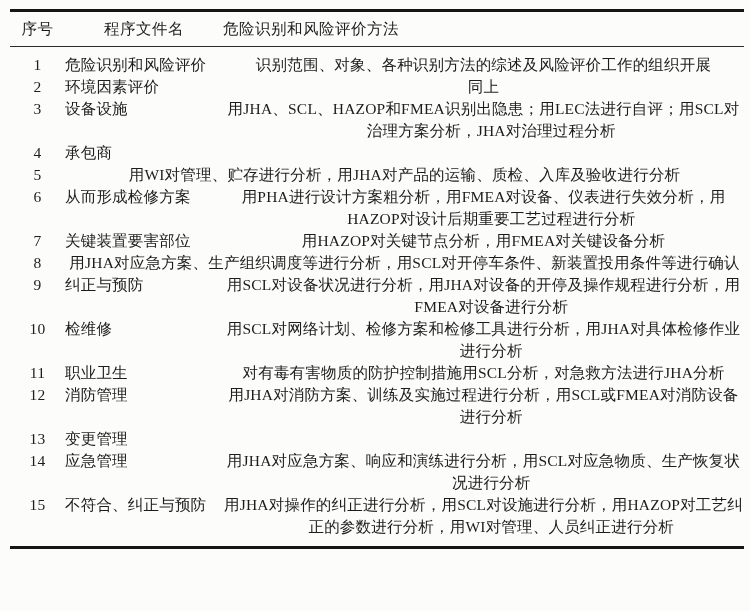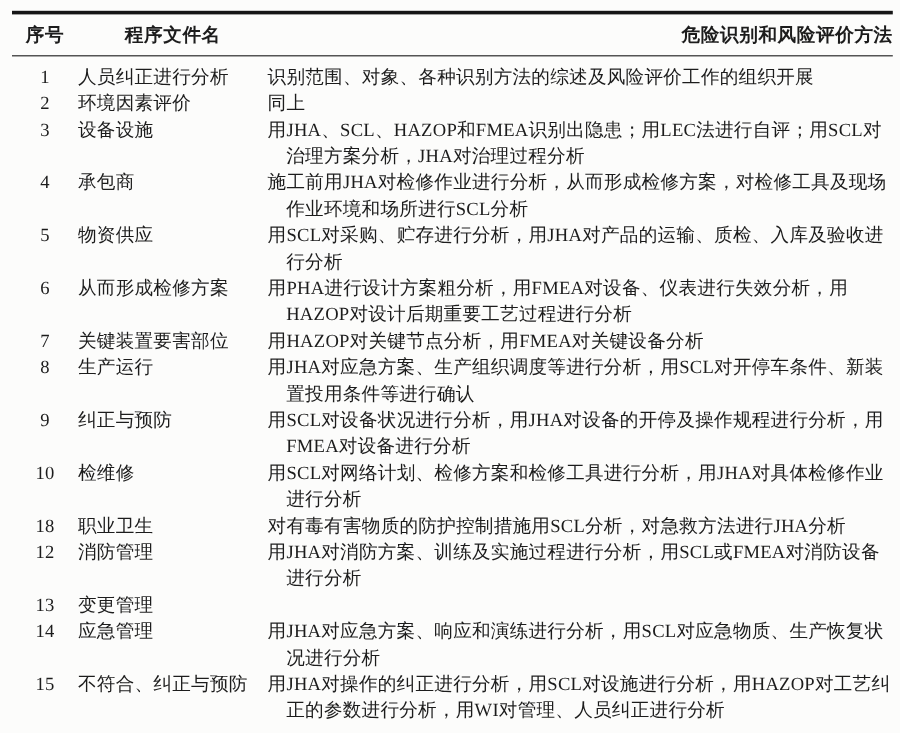--- a/index.html
+++ b/index.html
@@ -17,21 +17,21 @@
   .doc-table {
     margin: 9px 6px 0 10px;
     border-top: 3px solid #161616;
     border-bottom: 3px solid #161616;
   }
   .thead {
     display: flex;
     align-items: center;
     height: 34px;
     border-bottom: 1px solid #2b2b2b;
-    font-weight: bold;
+    font-weight: normal;
     font-size: 15.5px;
     letter-spacing: 0.5px;
   }
   .tbody {
     padding: 7px 0 8px 0;
   }
   .row {
     display: flex;
     font-size: 15.5px;
     line-height: 22px;
@@ -43,92 +43,90 @@
     text-align: center;
   }
   .cell-name {
     flex: 0 0 auto;
     width: 158px;
   }
   .cell-method {
     flex: 1 1 auto;
     padding-left: 1em;   
     text-indent: -1em;
+    text-align: center;
   }
   .thead .cell-method {
-    text-align: right;
+    text-align: left;
     padding-left: 0;
     text-indent: 0;
   }
   .thead .cell-name {
     text-align: center;
   }
 </style>
 </head>
 <body>
 
 <div class="doc-table">
   <div class="thead">
     <div class="cell-num">序号</div>
     <div class="cell-name">程序文件名</div>
     <div class="cell-method">危险识别和风险评价方法</div>
   </div>
   <div class="tbody">
       <div class="row">
         <div class="cell-num">1</div>
-        <div class="cell-name">人员纠正进行分析</div>
+        <div class="cell-name">危险识别和风险评价</div>
         <div class="cell-method">识别范围、对象、各种识别方法的综述及风险评价工作的组织开展</div>
       </div>
       <div class="row">
         <div class="cell-num">2</div>
         <div class="cell-name">环境因素评价</div>
         <div class="cell-method">同上</div>
       </div>
       <div class="row">
         <div class="cell-num">3</div>
         <div class="cell-name">设备设施</div>
         <div class="cell-method">用JHA、SCL、HAZOP和FMEA识别出隐患；用LEC法进行自评；用SCL对治理方案分析，JHA对治理过程分析</div>
       </div>
       <div class="row">
         <div class="cell-num">4</div>
         <div class="cell-name">承包商</div>
-        <div class="cell-method">施工前用JHA对检修作业进行分析，从而形成检修方案，对检修工具及现场作业环境和场所进行SCL分析</div>
       </div>
       <div class="row">
         <div class="cell-num">5</div>
-        <div class="cell-name">物资供应</div>
-        <div class="cell-method">用SCL对采购、贮存进行分析，用JHA对产品的运输、质检、入库及验收进行分析</div>
+        <div class="cell-method">用WI对管理、贮存进行分析，用JHA对产品的运输、质检、入库及验收进行分析</div>
       </div>
       <div class="row">
         <div class="cell-num">6</div>
         <div class="cell-name">从而形成检修方案</div>
         <div class="cell-method">用PHA进行设计方案粗分析，用FMEA对设备、仪表进行失效分析，用HAZOP对设计后期重要工艺过程进行分析</div>
       </div>
       <div class="row">
         <div class="cell-num">7</div>
         <div class="cell-name">关键装置要害部位</div>
         <div class="cell-method">用HAZOP对关键节点分析，用FMEA对关键设备分析</div>
       </div>
       <div class="row">
         <div class="cell-num">8</div>
-        <div class="cell-name">生产运行</div>
         <div class="cell-method">用JHA对应急方案、生产组织调度等进行分析，用SCL对开停车条件、新装置投用条件等进行确认</div>
       </div>
       <div class="row">
         <div class="cell-num">9</div>
         <div class="cell-name">纠正与预防</div>
         <div class="cell-method">用SCL对设备状况进行分析，用JHA对设备的开停及操作规程进行分析，用FMEA对设备进行分析</div>
       </div>
       <div class="row">
         <div class="cell-num">10</div>
         <div class="cell-name">检维修</div>
         <div class="cell-method">用SCL对网络计划、检修方案和检修工具进行分析，用JHA对具体检修作业进行分析</div>
       </div>
       <div class="row">
-        <div class="cell-num">18</div>
+        <div class="cell-num">11</div>
         <div class="cell-name">职业卫生</div>
         <div class="cell-method">对有毒有害物质的防护控制措施用SCL分析，对急救方法进行JHA分析</div>
       </div>
       <div class="row">
         <div class="cell-num">12</div>
         <div class="cell-name">消防管理</div>
         <div class="cell-method">用JHA对消防方案、训练及实施过程进行分析，用SCL或FMEA对消防设备进行分析</div>
       </div>
       <div class="row">
         <div class="cell-num">13</div>

